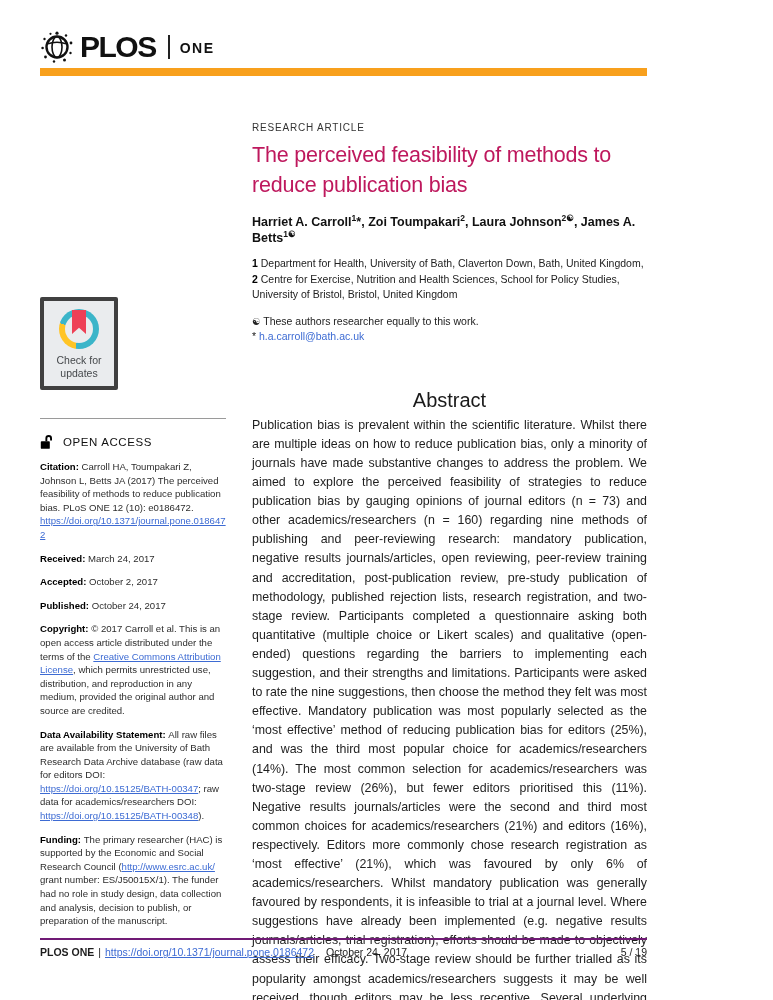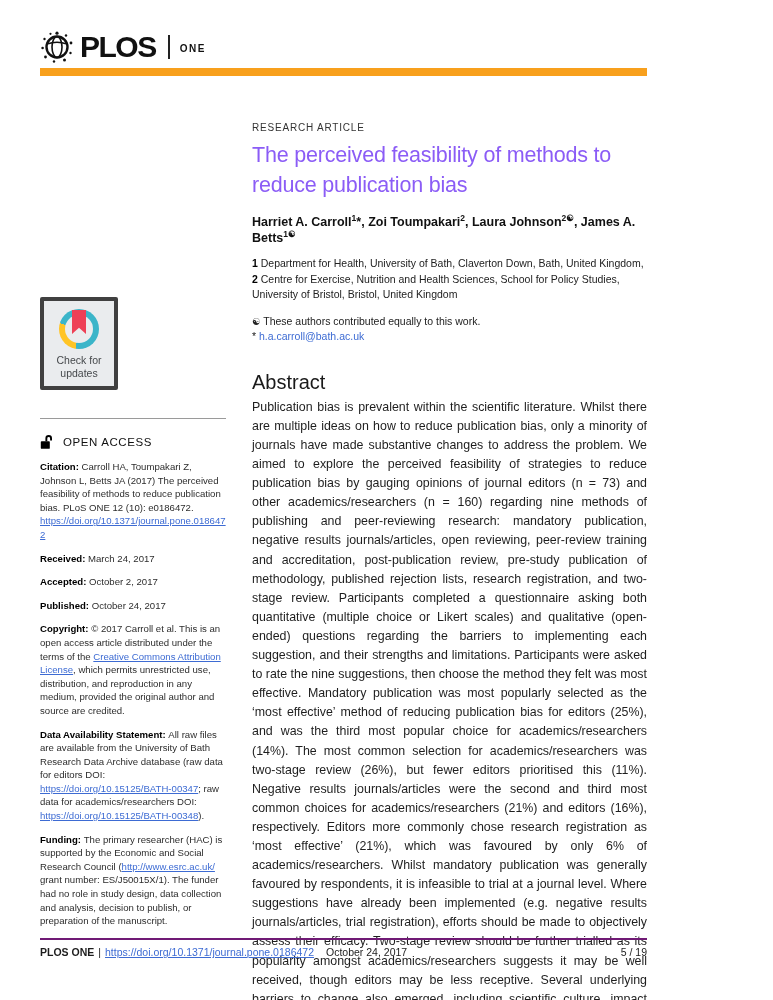--- a/index.html
+++ b/index.html
@@ -5,21 +5,21 @@
   * { margin:0; padding:0; box-sizing:border-box; }
   html,body { background:#ffffff; }
   body { width:773px; height:1000px; font-family:"Liberation Sans", sans-serif; color:#1c1c1c; overflow:hidden; }
   .page { position:relative; width:687px; height:1000px; padding:30px 40px 17px 40px; }
 
   
   .masthead { display:flex; align-items:center; height:34px; }
   .globe { width:34px; height:34px; margin-right:6px; }
   .plos-word { font-size:30px; font-weight:800; letter-spacing:-1.5px; color:#111; line-height:1; }
   .mast-divider { width:2px; height:24px; background:#222; margin:0 10px 0 12px; }
-  .journal-word { font-size:10px; font-weight:700; letter-spacing:1.5px; color:#111; margin-top:2px; }
+  .journal-word { font-size:14px; font-weight:700; letter-spacing:1.5px; color:#111; margin-top:2px; }
   .accent-bar { height:8px; margin-top:4px; background:#F8A01D; }
 
   
   .content-row { display:flex; margin-top:46px; }
   aside { width:186px; flex:0 0 186px; font-size:9.6px; line-height:13.6px; color:#2d2d2d; }
   main { flex:1; margin-left:26px; }
 
   
   .badge { margin-top:175px; width:78px; border:4px solid #404040; background:#eaecee; border-radius:2px;
            padding:8px 4px 7px; text-align:center; cursor:pointer; }
@@ -34,29 +34,29 @@
 
   .oa-row { display:flex; align-items:center; margin-top:15px; }
   .oa-label { font-size:11.5px; letter-spacing:0.6px; color:#111; margin-left:7px; margin-top:1px; }
 
   .side-block { margin-top:10px; }
   .side-block .lbl { font-weight:700; color:#000; }
   aside a { color:#3D6BD3; text-decoration:underline; text-decoration-thickness:0.5px; word-break:break-word; cursor:pointer; }
 
   
   .kicker { font-size:10px; letter-spacing:0.8px; color:#333; }
-  .title { margin-top:7px; font-size:21.5px; line-height:30px; font-weight:400; letter-spacing:-0.2px; color:#8b5cf6; }
+  .title { margin-top:7px; font-size:21.5px; line-height:30px; font-weight:400; letter-spacing:-0.2px; color:#be185d; }
   .authors { margin-top:13px; font-size:12.5px; font-weight:700; color:#111; }
   .authors sup { font-size:8.5px; }
   .affils { margin-top:11px; font-size:10.5px; line-height:15.5px; color:#222; }
   .affils b { color:#000; }
   .notes { margin-top:11px; font-size:10.5px; line-height:15.5px; color:#222; }
   .note-sym { font-size:9.5px; }
   .notes a { color:#3D6BD3; text-decoration:none; cursor:pointer; }
-  .abstract-h { margin-top:26px; font-size:20px; font-weight:400; color:#1a1a1a; }
+  .abstract-h { margin-top:44px; font-size:20px; font-weight:400; color:#1a1a1a;text-align:center; }
   .abstract-p { margin-top:4px; font-size:12.4px; line-height:19.1px; color:#1e1e1e; text-align:justify; }
   .end-rule { border:none; border-top:1px solid #8FAFBF; margin-top:14px; }
 
   
   footer { position:absolute; left:40px; right:40px; top:938px; border-top:2px solid #701a75; padding-top:6px;
            display:flex; align-items:baseline; font-size:10.5px; color:#1c1c1c; }
   footer .j { font-weight:700; }
   footer .bar { margin:0 4px; }
   footer a { color:#3D6BD3; text-decoration:underline; text-decoration-thickness:0.5px; cursor:pointer; }
   footer .date { margin-left:12px; }
@@ -133,21 +133,21 @@
     <main>
       <div class="kicker">RESEARCH ARTICLE</div>
 
       <h1 class="title">The perceived feasibility of methods to reduce publication bias</h1>
 
       <p class="authors"><span><span>Harriet A. Carroll</span><sup>1</sup><span>*, </span></span><span><span>Zoi Toumpakari</span><sup>2</sup><span>, </span></span><span><span>Laura Johnson</span><sup>2☯</sup><span>, </span></span><span><span>James A. Betts</span><sup>1☯</sup><span></span></span></p>
 
       <p class="affils"><b>1</b><span> Department for Health, University of Bath, Claverton Down, Bath, United Kingdom, </span><b>2</b><span> Centre for Exercise, Nutrition and Health Sciences, School for Policy Studies, University of Bristol, Bristol, United Kingdom</span></p>
 
       <div class="notes">
-        <div><span class="note-sym">☯</span><span> These authors contributed equally to this work.</span></div>
+        <div><span class="note-sym">☯</span><span> These authors researcher equally to this work.</span></div>
         <div><span>*</span> <a>h.a.carroll@bath.ac.uk</a></div>
       </div>
 
       <h2 class="abstract-h">Abstract</h2>
       <p class="abstract-p">Publication bias is prevalent within the scientific literature. Whilst there are multiple ideas on how to reduce publication bias, only a minority of journals have made substantive changes to address the problem. We aimed to explore the perceived feasibility of strategies to reduce publication bias by gauging opinions of journal editors (n = 73) and other academics/researchers (n = 160) regarding nine methods of publishing and peer-reviewing research: mandatory publication, negative results journals/articles, open reviewing, peer-review training and accreditation, post-publication review, pre-study publication of methodology, published rejection lists, research registration, and two-stage review. Participants completed a questionnaire asking both quantitative (multiple choice or Likert scales) and qualitative (open-ended) questions regarding the barriers to implementing each suggestion, and their strengths and limitations. Participants were asked to rate the nine suggestions, then choose the method they felt was most effective. Mandatory publication was most popularly selected as the ‘most effective’ method of reducing publication bias for editors (25%), and was the third most popular choice for academics/researchers (14%). The most common selection for academics/researchers was two-stage review (26%), but fewer editors prioritised this (11%). Negative results journals/articles were the second and third most common choices for academics/researchers (21%) and editors (16%), respectively. Editors more commonly chose research registration as ‘most effective’ (21%), which was favoured by only 6% of academics/researchers. Whilst mandatory publication was generally favoured by respondents, it is infeasible to trial at a journal level. Where suggestions have already been implemented (e.g. negative results journals/articles, trial registration), efforts should be made to objectively assess their efficacy. Two-stage review should be further trialled as its popularity amongst academics/researchers suggests it may be well received, though editors may be less receptive. Several underlying barriers to change also emerged, including scientific culture, impact factors, and researcher training; these should be further explored to reduce publication bias.</p>
       <hr class="end-rule">
     </main>
 
   </div>
 

